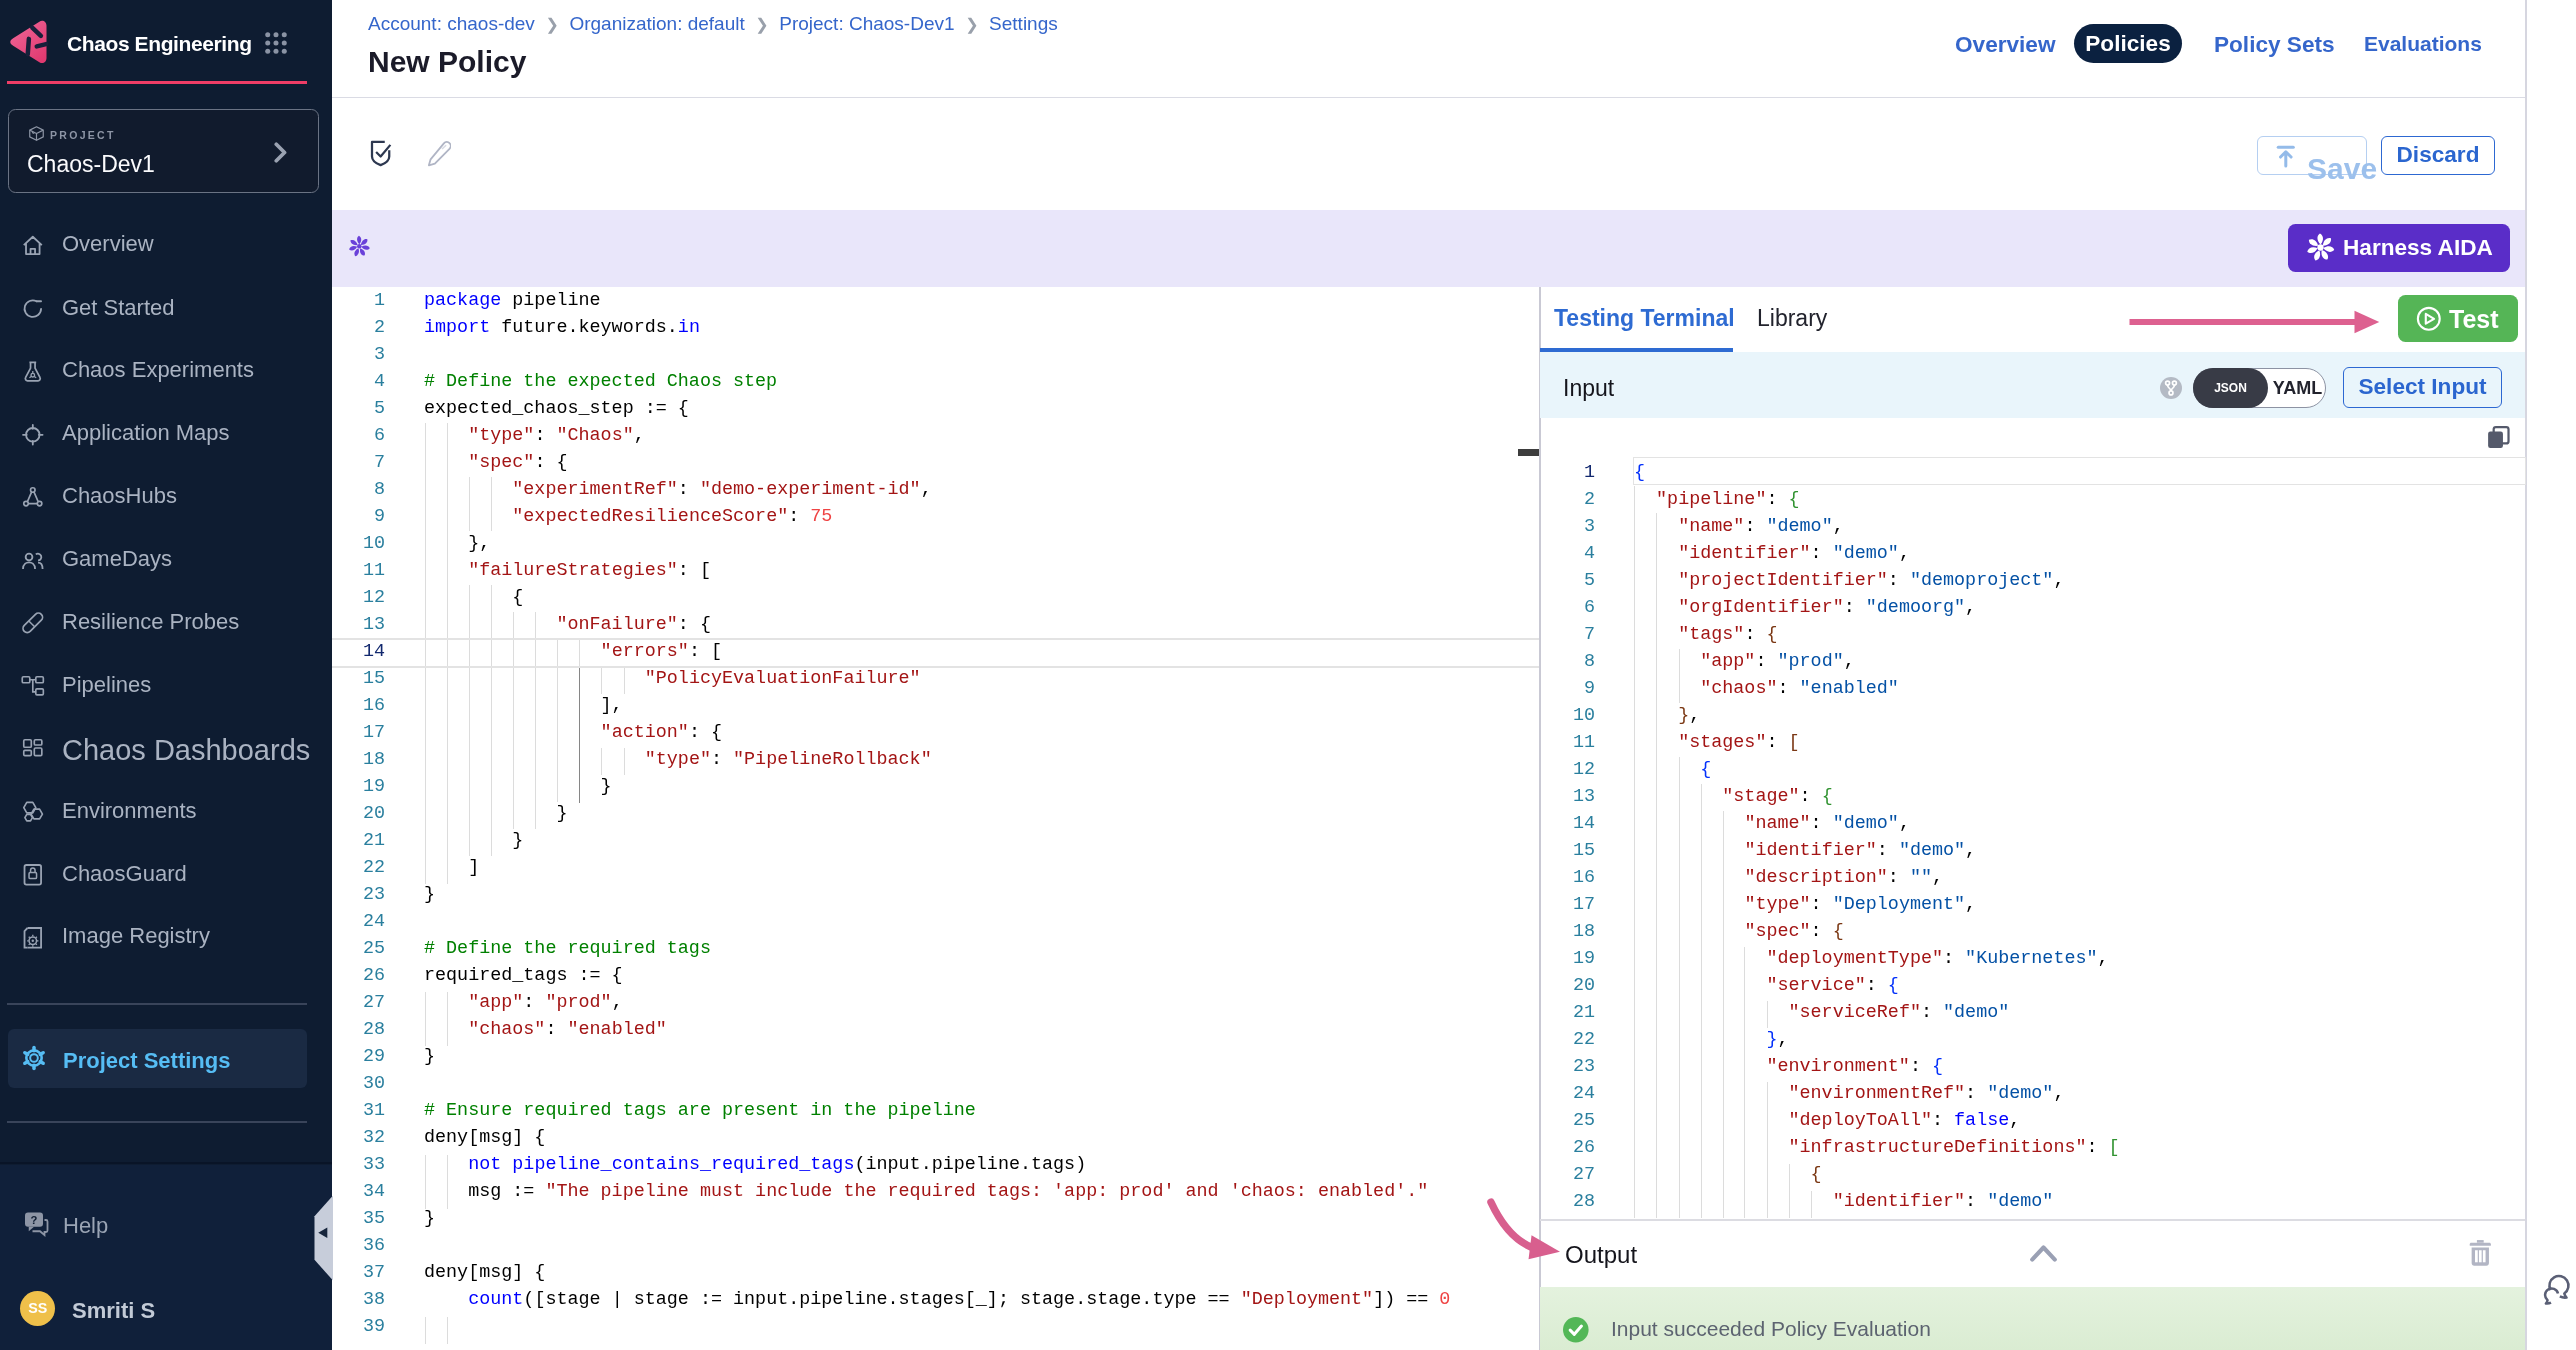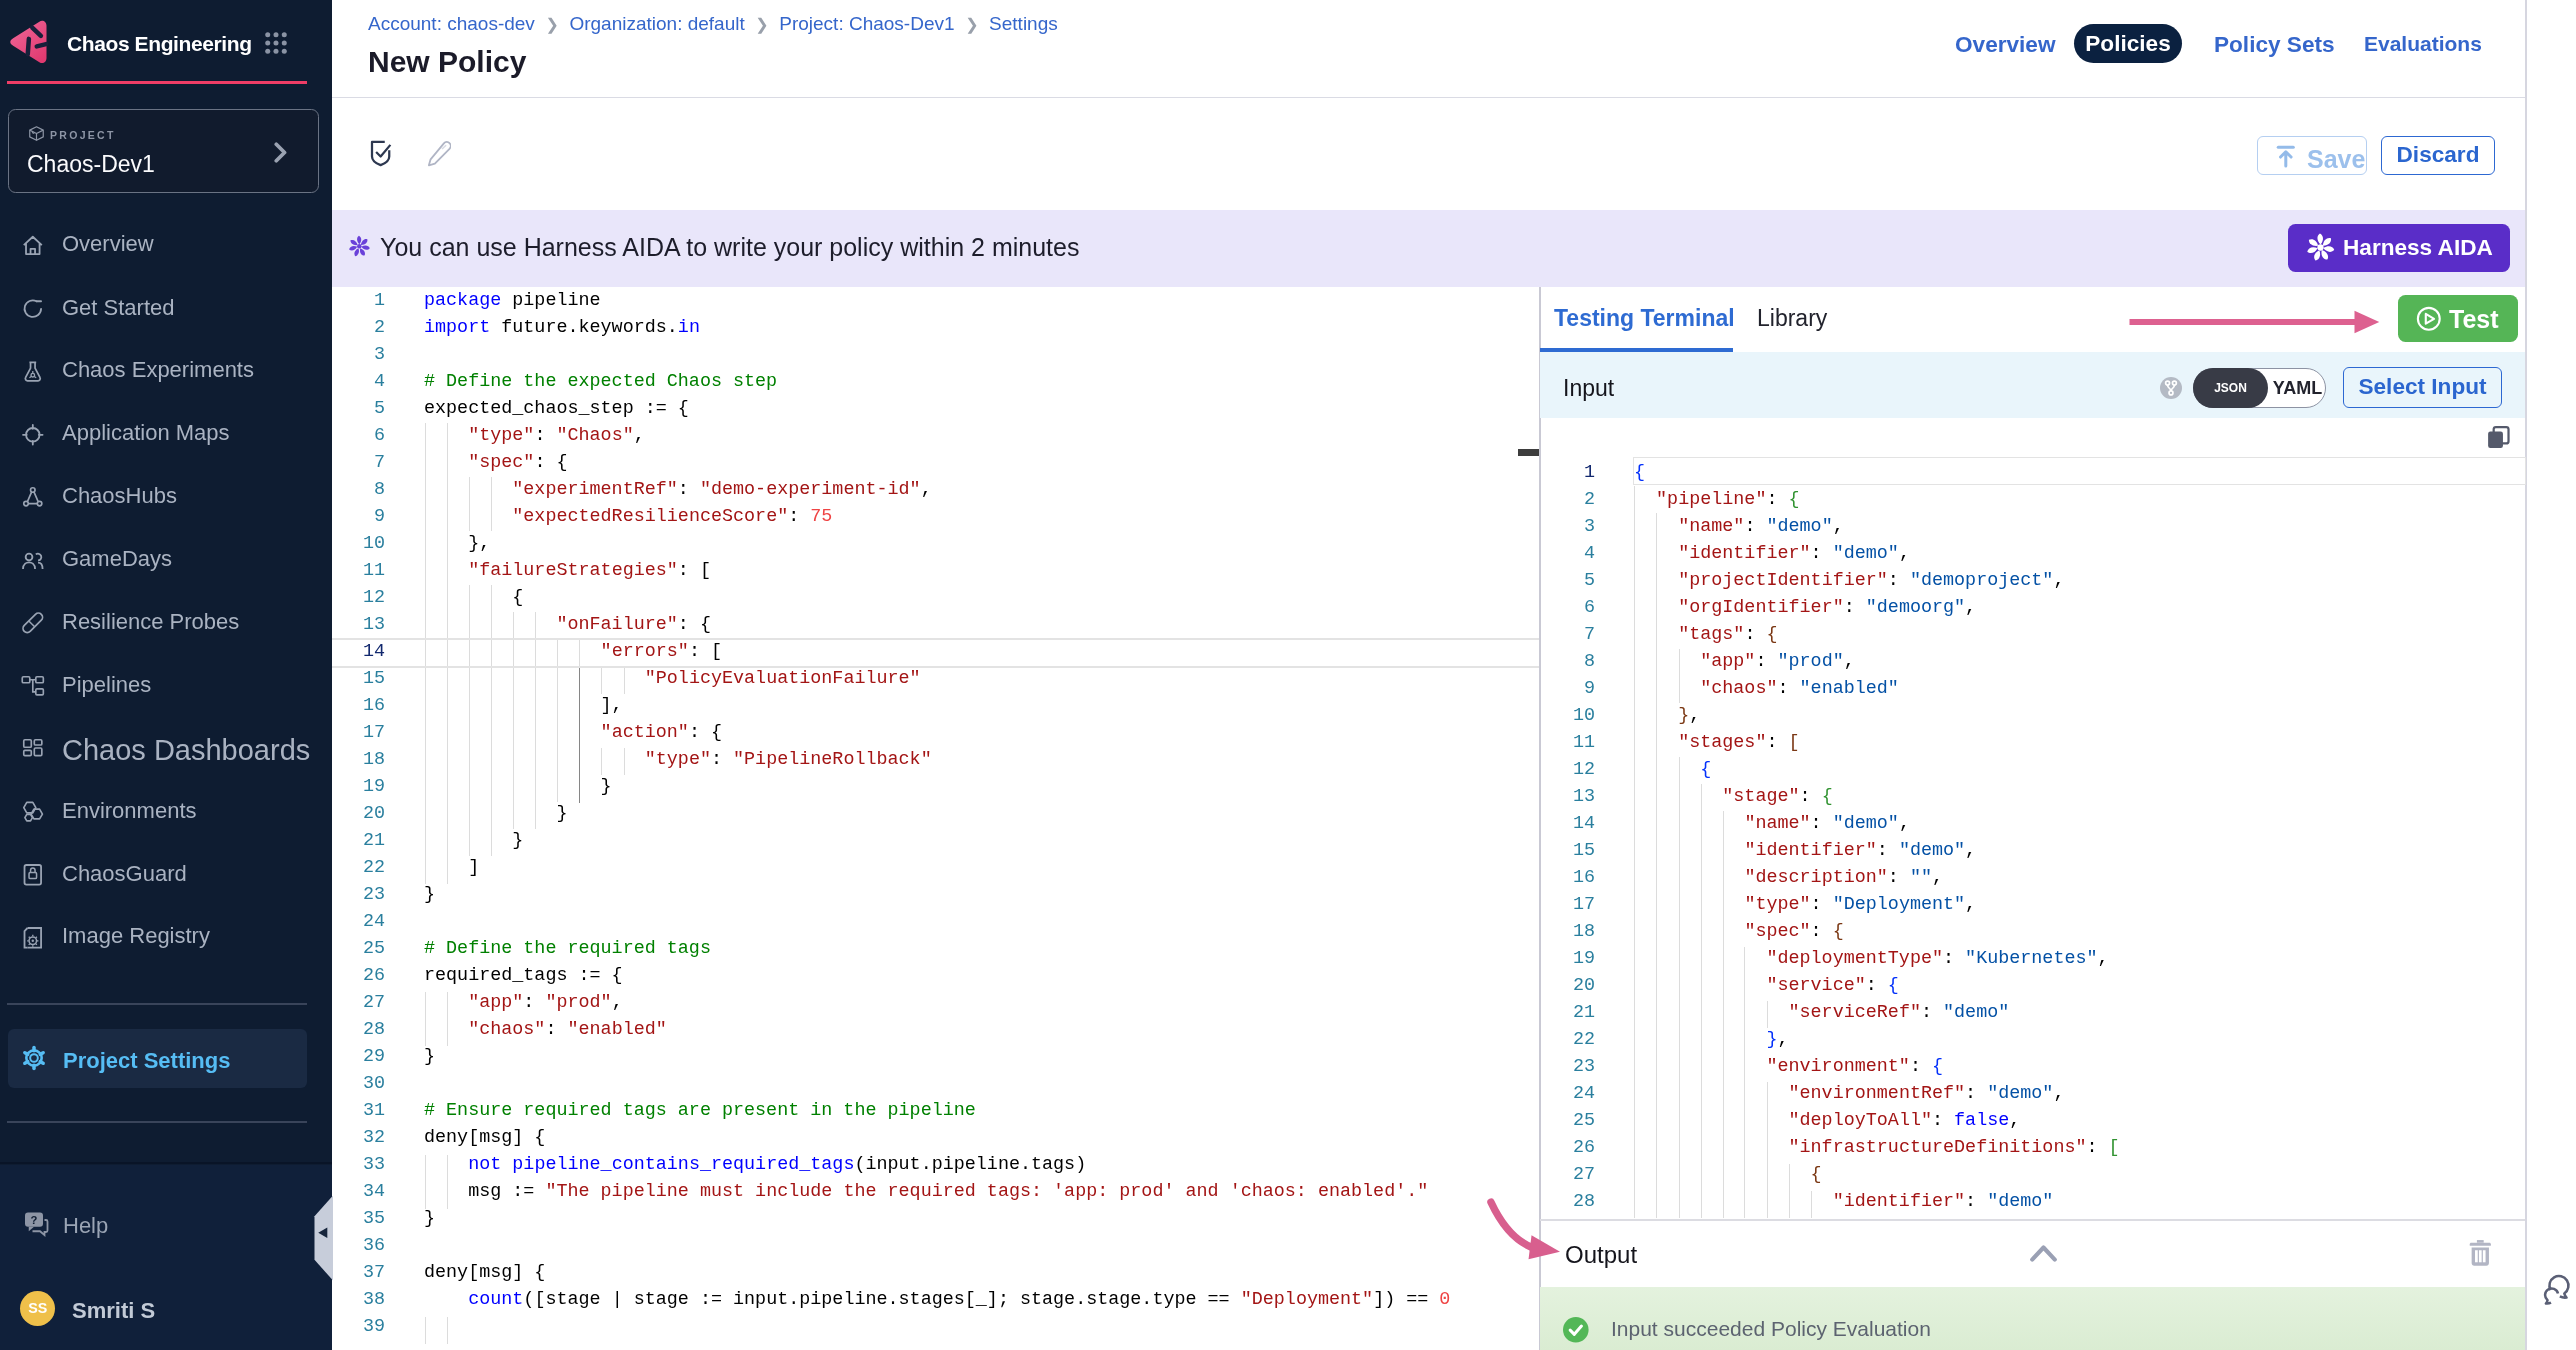--- a/index.html
+++ b/index.html
@@ -193,37 +193,36 @@
   <svg class="abs" style="left:427px;top:140px;" width="24" height="27" viewBox="0 0 32 36">
     <path d="M22.5 4.5 C24.5 2 28 2 30 4.2 C32.2 6.4 32 9.8 30 11.8 L10.5 31.5 L2.5 33.8 L4.8 25.8 Z" fill="none" stroke="#b0b5c5" stroke-width="2.4" stroke-linejoin="round"></path>
     <path d="M20 12 L25.5 7" stroke="#d7dae3" stroke-width="2"></path>
   </svg>
 
   <div class="abs" style="left:2257px;top:136px;width:110px;height:39px;border:1.5px solid #b5cff1;border-radius:6px;"></div>
   <svg class="abs" style="left:2276px;top:145px;" width="19.6" height="22.6" viewBox="0 0 26 30">
     <path d="M3 3 L23 3" stroke="#94bbe9" stroke-width="4" stroke-linecap="round"></path>
     <path d="M13 28 L13 10 M13 9 L6 16 M13 9 L20 16" stroke="#94bbe9" stroke-width="4" stroke-linecap="round" stroke-linejoin="round"></path>
   </svg>
-  <div class="abs" style="left:2307px;top:145px;font-size:25px;font-weight:600;color:#9cc0ec;">Save</div>
+  <div class="abs" style="left:2307px;top:152px;font-size:30px;font-weight:600;color:#9cc0ec;">Save</div>
   <div class="abs" style="left:2381px;top:136px;width:114px;height:39px;border:1.9px solid #2d68d2;border-radius:6px;text-align:center;line-height:36px;font-size:22.6px;font-weight:600;color:#2b66cf;">Discard</div>
 
   <div class="abs" style="left:332px;top:210px;width:2193px;height:77px;background:#e9e6fa;"></div>
   <svg class="abs" style="left:348px;top:235px;" width="22.6" height="22.6" viewBox="0 0 24 24">
     <g fill="#6a41d9">
       <circle cx="12" cy="12" r="2.4"></circle>
       <path d="M12 9.8 C8.8 6.4 9 2.4 11.6 0.7 C14.6 2.2 15 6.4 12 9.8 Z" transform="rotate(0 12 12)"></path>
       <path d="M12 9.8 C8.8 6.4 9 2.4 11.6 0.7 C14.6 2.2 15 6.4 12 9.8 Z" transform="rotate(51 12 12)"></path>
       <path d="M12 9.8 C8.8 6.4 9 2.4 11.6 0.7 C14.6 2.2 15 6.4 12 9.8 Z" transform="rotate(102 12 12)"></path>
       <path d="M12 9.8 C8.8 6.4 9 2.4 11.6 0.7 C14.6 2.2 15 6.4 12 9.8 Z" transform="rotate(153 12 12)"></path>
       <path d="M12 9.8 C8.8 6.4 9 2.4 11.6 0.7 C14.6 2.2 15 6.4 12 9.8 Z" transform="rotate(204 12 12)"></path>
       <path d="M12 9.8 C8.8 6.4 9 2.4 11.6 0.7 C14.6 2.2 15 6.4 12 9.8 Z" transform="rotate(255 12 12)"></path>
       <path d="M12 9.8 C8.8 6.4 9 2.4 11.6 0.7 C14.6 2.2 15 6.4 12 9.8 Z" transform="rotate(306 12 12)"></path>
     </g>
   </svg>
-  <div class="abs" style="left:380px;top:233px;font-size:25px;color:#1d1d2b;">You can use Harness AIDA to write your policy within 2 minutes</div>
   <div class="abs" style="left:2288px;top:224px;width:222px;height:48px;background:#5a2dc8;border-radius:7.5px;"></div>
   <svg class="abs" style="left:2306px;top:233px;" width="29" height="29" viewBox="0 0 24 24">
     <g fill="#fff">
       <circle cx="12" cy="12" r="2.6"></circle>
       <path d="M12 9.6 C8.6 6.2 8.8 2.2 11.5 0.5 C14.6 2 15 6.2 12 9.6 Z" transform="rotate(0 12 12)"></path>
       <path d="M12 9.6 C8.6 6.2 8.8 2.2 11.5 0.5 C14.6 2 15 6.2 12 9.6 Z" transform="rotate(51 12 12)"></path>
       <path d="M12 9.6 C8.6 6.2 8.8 2.2 11.5 0.5 C14.6 2 15 6.2 12 9.6 Z" transform="rotate(102 12 12)"></path>
       <path d="M12 9.6 C8.6 6.2 8.8 2.2 11.5 0.5 C14.6 2 15 6.2 12 9.6 Z" transform="rotate(153 12 12)"></path>
       <path d="M12 9.6 C8.6 6.2 8.8 2.2 11.5 0.5 C14.6 2 15 6.2 12 9.6 Z" transform="rotate(204 12 12)"></path>
       <path d="M12 9.6 C8.6 6.2 8.8 2.2 11.5 0.5 C14.6 2 15 6.2 12 9.6 Z" transform="rotate(255 12 12)"></path>

